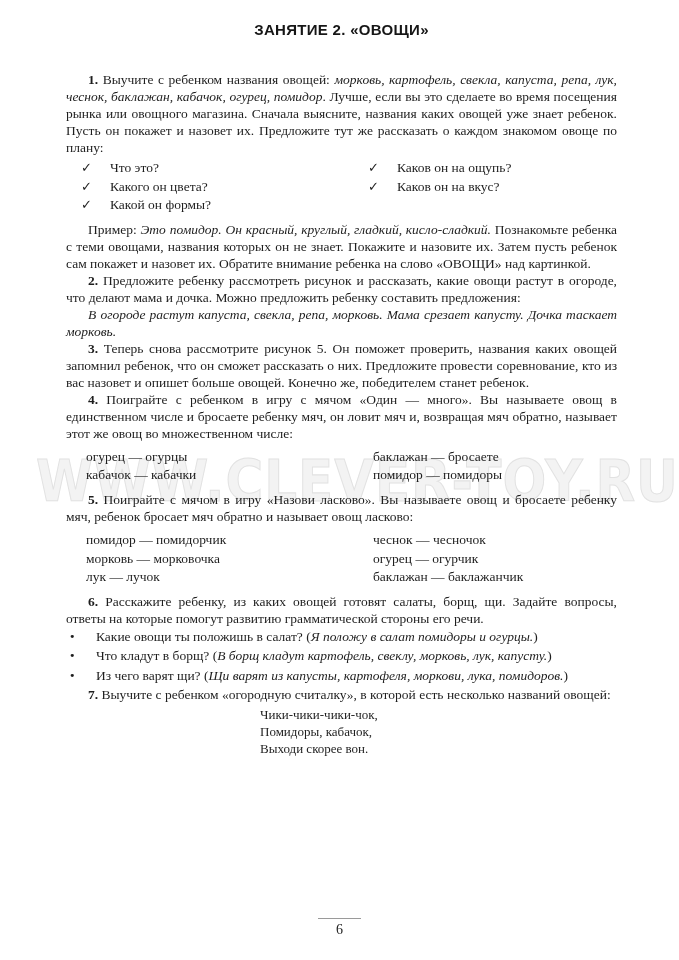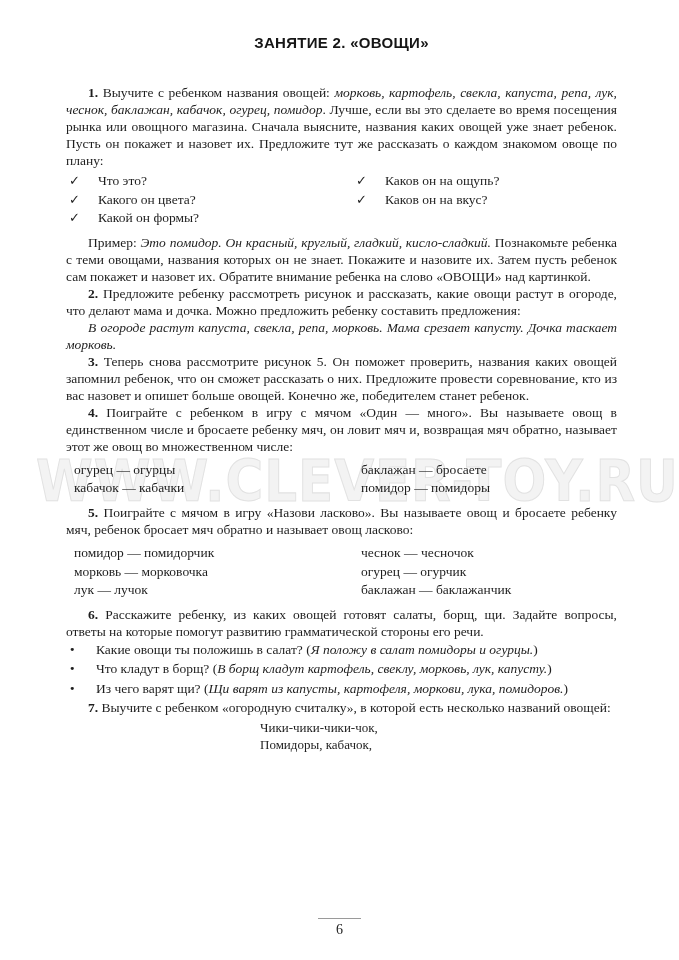--- a/index.html
+++ b/index.html
@@ -25,21 +25,21 @@
     color: #f3f3f3;
     -webkit-text-stroke: 1px #e2e2e2;
     text-shadow: 3px 4px 3px #cicaca, 2px 3px 2px #cfcfcf;
     transform: scale(0.92, 1.02);
     transform-origin: left top;
     pointer-events: none;
   }
   .content {
     position: relative;
     z-index: 1;
-    padding: 34px 62px 0 66px;
+    padding: 21px 62px 0 66px;
   }
   .title {
     margin: 0;
     text-align: center;
     font-family: "Liberation Sans", sans-serif;
     font-weight: 700;
     font-size: 15px;
     letter-spacing: 0.3px;
     color: #161616;
   }
@@ -52,21 +52,21 @@
   }
   .p1 { margin-top: 33px; }
   .i { font-style: italic; }
   .b { font-weight: 700; }
   .cols {
     display: flex;
     margin: 3px 0 0 0;
     font-size: 13.5px;
     line-height: 18.6px;
   }
-  .cols .col-left  { width: 287px; }
+  .cols .col-left  { width: 287px; margin-left: 12px; }
   .cols .col-right { flex: 1; }
   .check-item { white-space: nowrap; }
   .check {
     display: inline-block;
     width: 29px;
     padding-left: 3px;
     font-family: "DejaVu Sans", sans-serif;
     font-size: 13px;
   }
   .pairs { margin: 6px 0 6px 0; }
@@ -177,20 +177,21 @@
 
     <div class="q-item"><span class="q-bullet">•</span><span>Какие овощи ты положишь в салат? (</span><span class="i">Я положу в салат помидоры и огурцы.</span><span>)</span></div>
     <div class="q-item"><span class="q-bullet">•</span><span>Что кладут в борщ? (</span><span class="i">В борщ кладут картофель, свеклу, морковь, лук, капусту.</span><span>)</span></div>
     <div class="q-item"><span class="q-bullet">•</span><span>Из чего варят щи? (</span><span class="i">Щи варят из капусты, картофеля, моркови, лука, помидоров.</span><span>)</span></div>
 
     <p class="para"><span class="b">7.</span><span> Выучите с ребенком «огородную считалку», в которой есть несколько названий овощей:</span></p>
 
     <div class="rhyme">
       <div>Чики-чики-чики-чок,</div>
       <div>Помидоры, кабачок,</div>
+      <div>Выходи скорее вон.</div>
     </div>
 
 
   </div>
 
   <div class="footer">
     <div class="footer-line"></div>
     <div class="page-number">6</div>
   </div>
 

